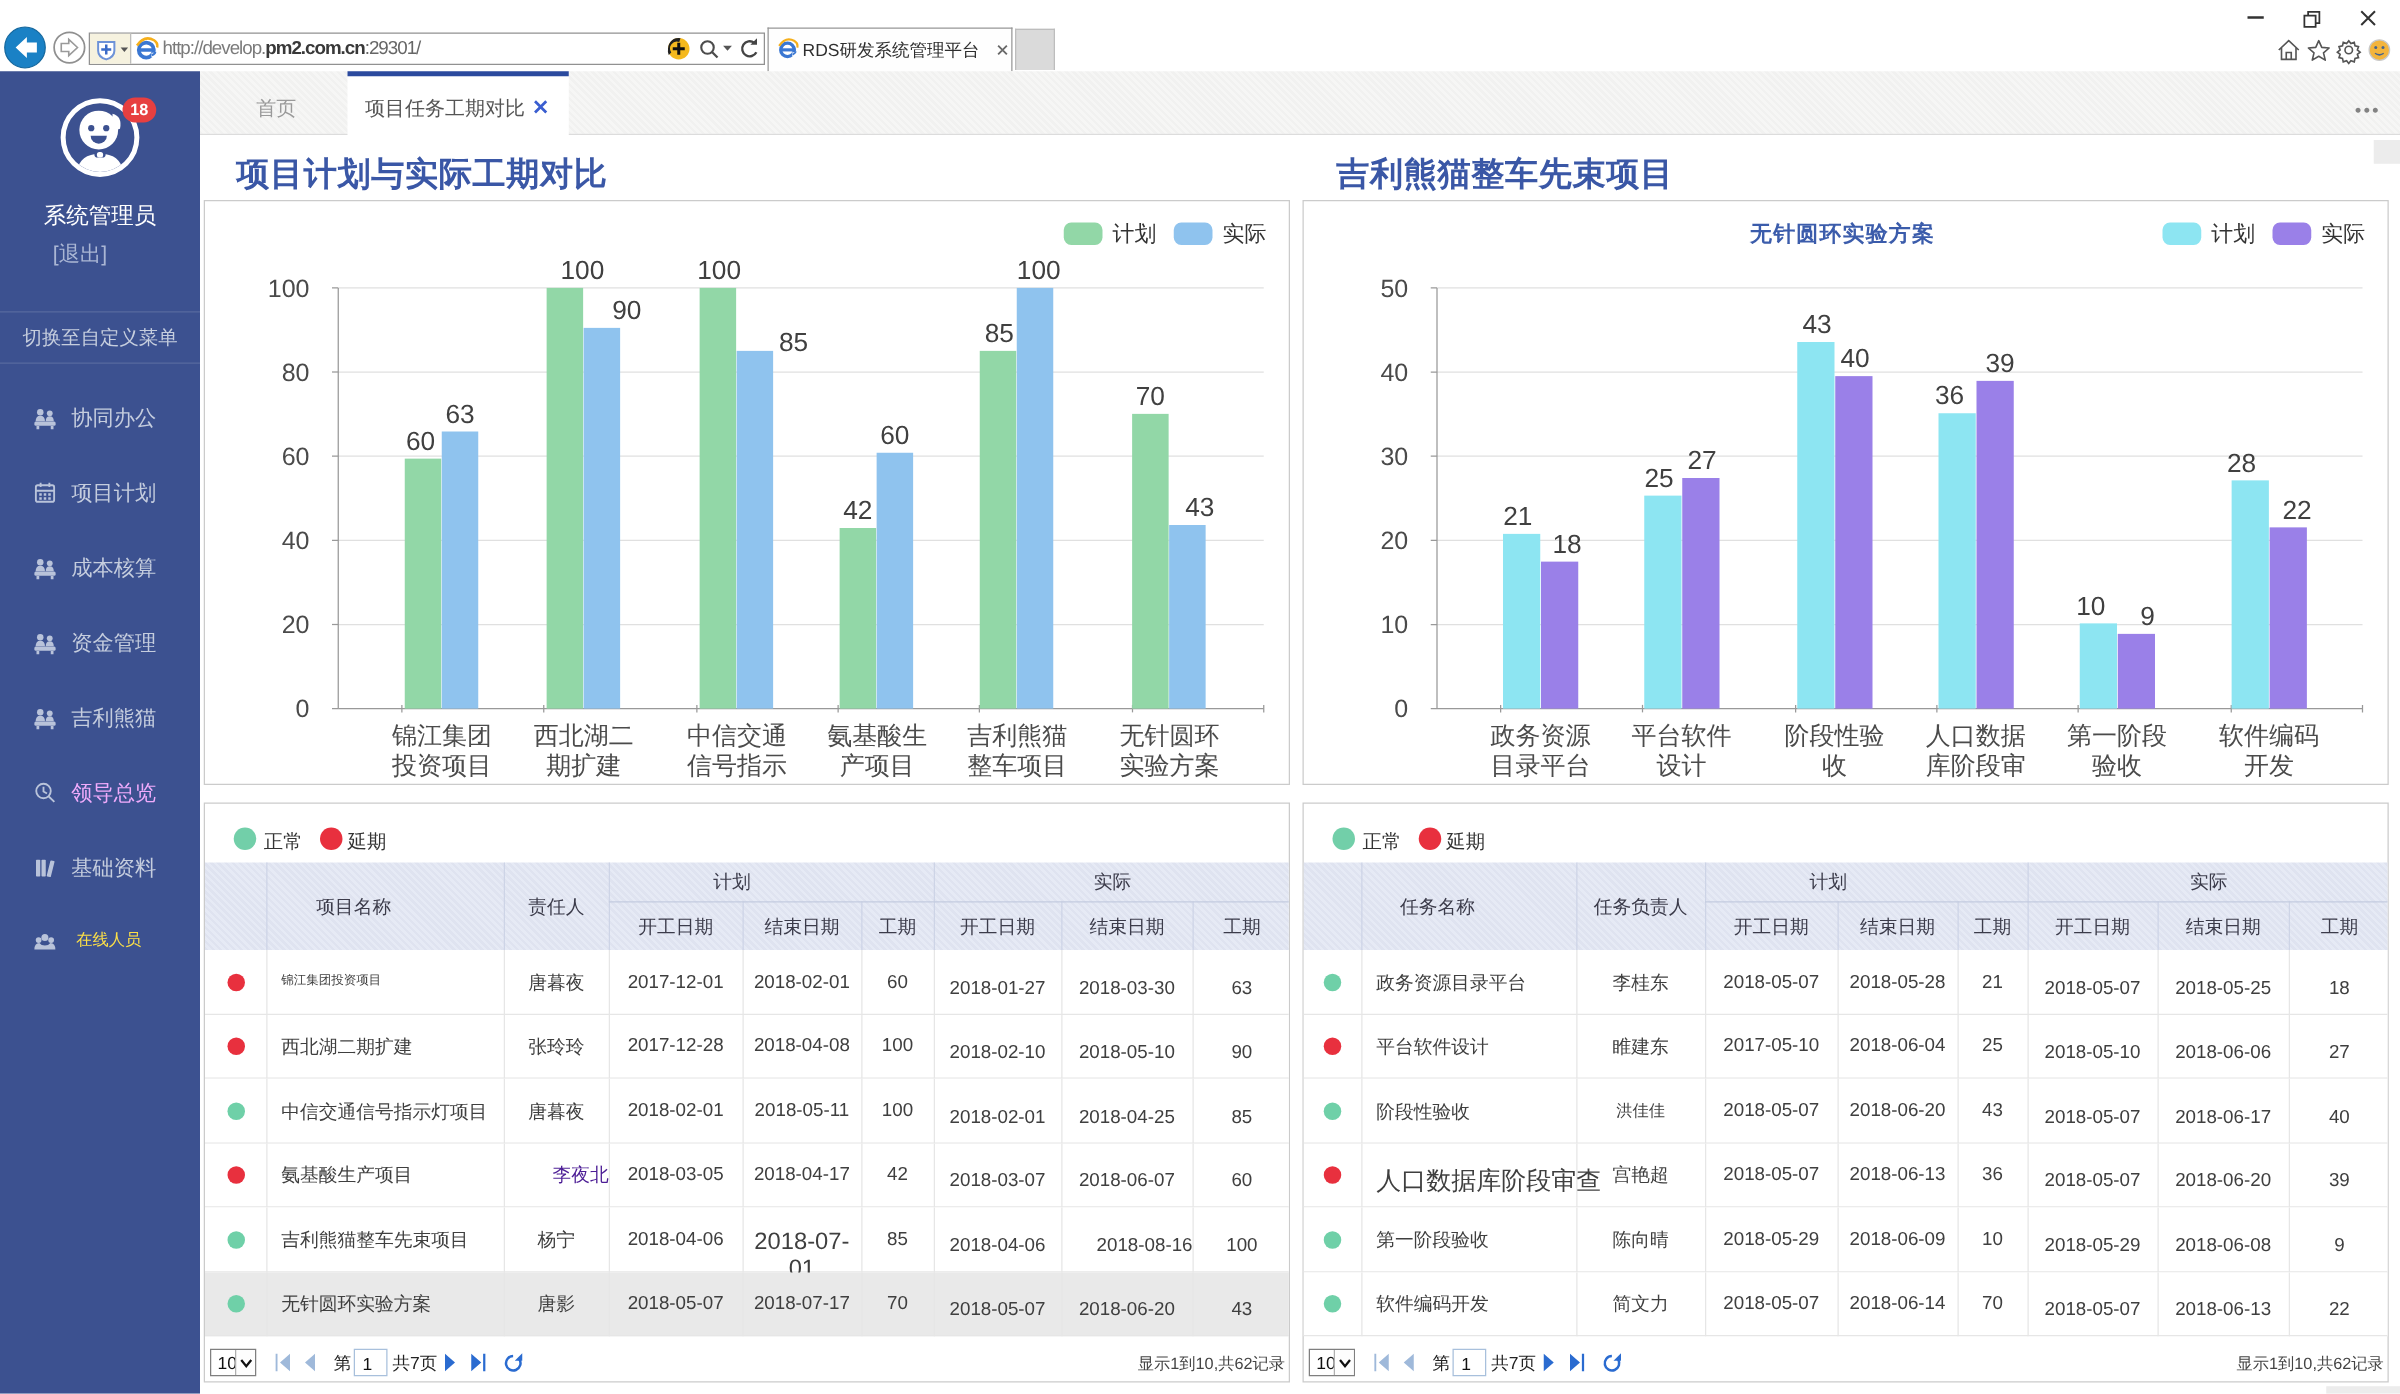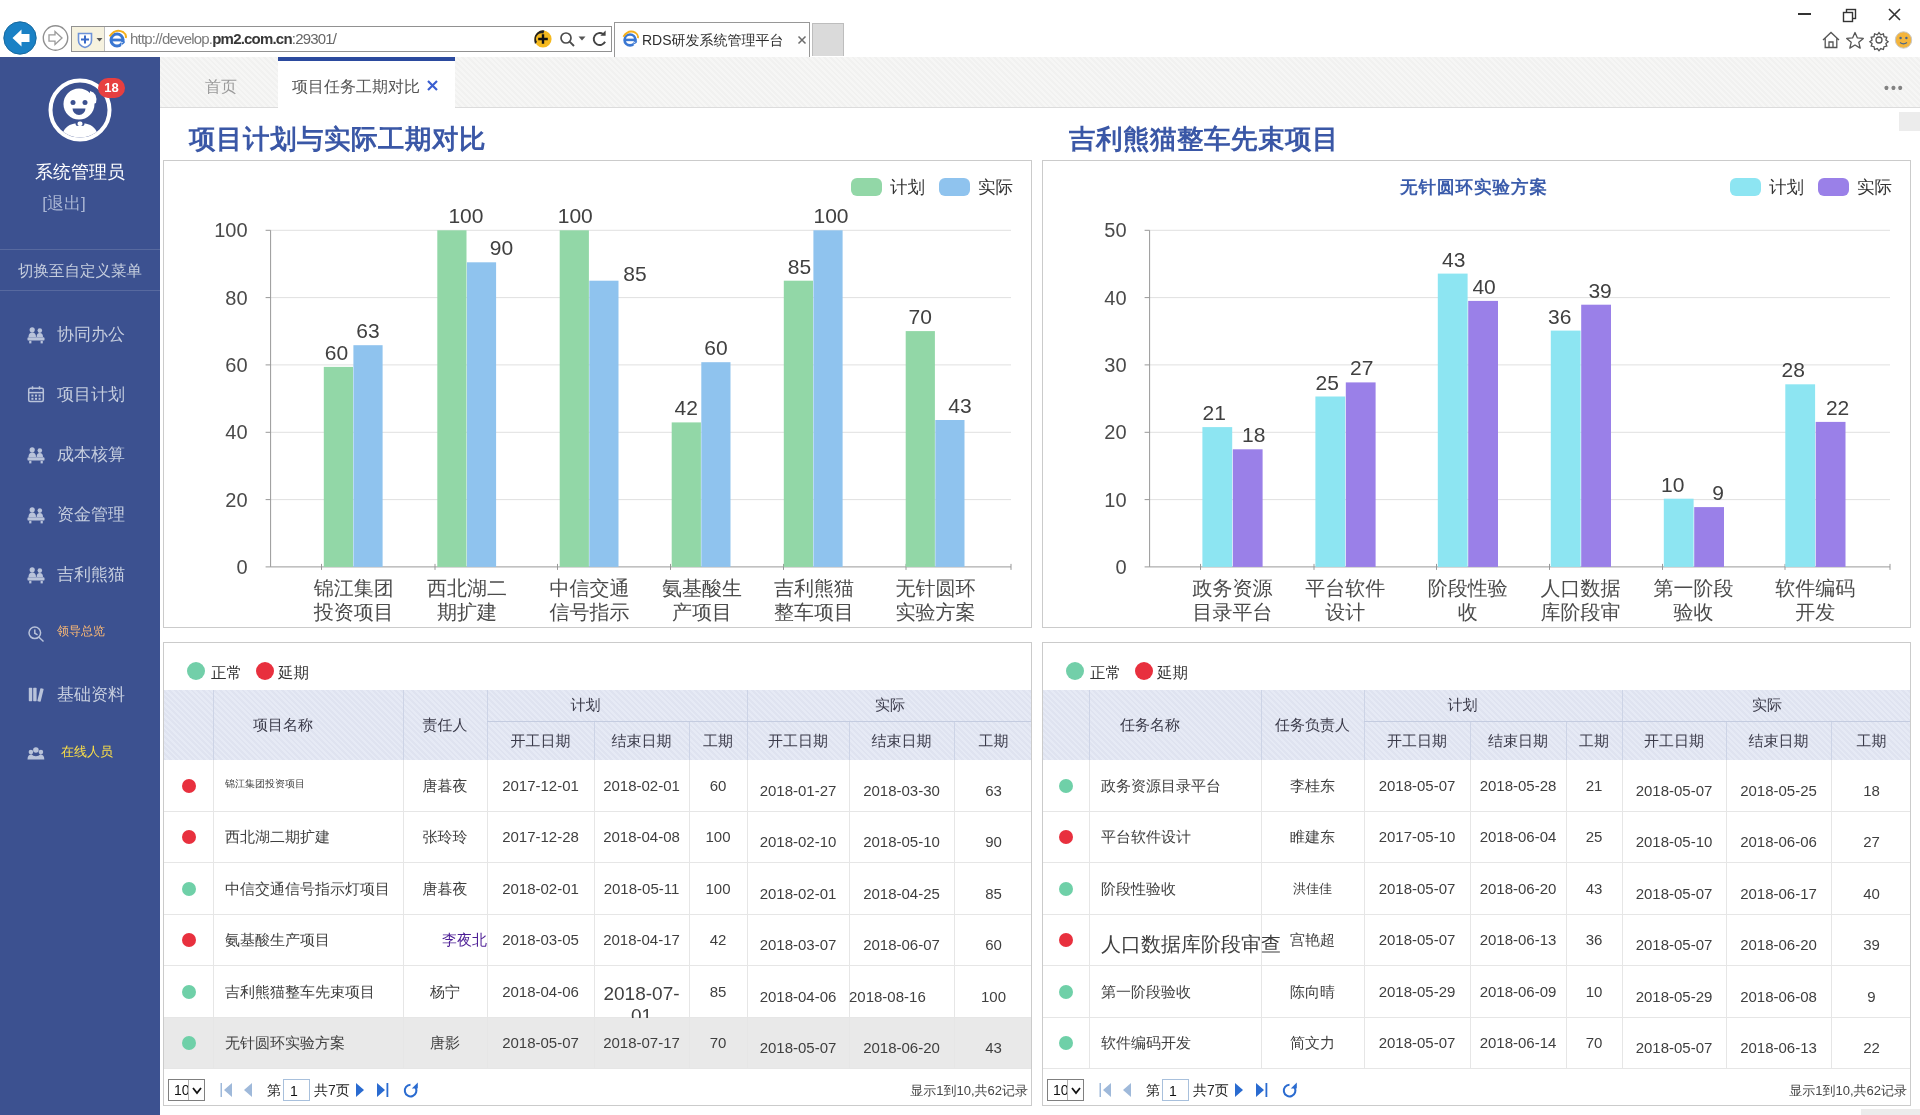--- a/index.html
+++ b/index.html
@@ -177,21 +177,21 @@
 <div class="abs" style="left:57px;top:506px;font-size:17px;color:#c5cdde">吉利熊猫</div>
 
 <svg class="abs" style="left:26px;top:567px" width="20" height="20" viewBox="0 0 20 20">
       <g fill="none" stroke="#b9c3da" stroke-width="1.5">
         <circle cx="8.8" cy="8.8" r="5.8"></circle>
         <path d="M8.8 5.4 v3.8 l2.8 1.6"></path>
         <path d="M13 13.2 L17.5 17.5"></path>
       </g>
     </svg>
 
-<div class="abs" style="left:57px;top:566px;font-size:12px;color:#fdba74">领导总览</div>
+<div class="abs" style="left:57px;top:566px;font-size:17px;color:#f0abfc">领导总览</div>
 
 <svg class="abs" style="left:26px;top:627px" width="20" height="20" viewBox="0 0 20 20">
       <g fill="#b9c3da">
         <rect x="2.8" y="3.8" width="3.4" height="13.4" rx="0.6"></rect>
         <rect x="7.2" y="3.8" width="3.4" height="13.4" rx="0.6"></rect>
         <rect x="12.8" y="4.4" width="3.4" height="13.2" rx="0.6" transform="rotate(14 14.5 11)"></rect>
       </g>
     </svg>
 
 <div class="abs" style="left:57px;top:626px;font-size:17px;color:#c5cdde">基础资料</div>
@@ -468,21 +468,21 @@
 <div class="abs" style="left:583px;top:323.0px;width:1px;height:51.5px;background:#e6e6e6"></div>
 <div class="abs" style="left:685px;top:323.0px;width:1px;height:51.5px;background:#e6e6e6"></div>
 <div class="abs" style="left:790px;top:323.0px;width:1px;height:51.5px;background:#e6e6e6"></div>
 <div class="abs" style="left:18px;top:341.8px;width:14px;height:14px;border-radius:7px;background:#6fd0a8"></div>
 <div style="font-size:15px;color:#3f3f3f;position:absolute;left:61px;top:339.8px">吉利熊猫整车先束项目</div>
 <div style="font-size:15px;color:#3f3f3f;position:absolute;left:239px;top:339.8px;width:84px;text-align:center">杨宁</div>
 <div style="font-size:15px;color:#3f3f3f;position:absolute;left:323px;top:339.8px;width:107px;text-align:center">2018-04-06</div>
 <div style="font-size:19px;color:#3f3f3f;position:absolute;left:430px;top:339.8px;width:95px;text-align:center">2018-07-01</div>
 <div style="font-size:15px;color:#3f3f3f;position:absolute;left:525px;top:339.8px;width:58px;text-align:center">85</div>
 <div style="font-size:15px;color:#3f3f3f;position:absolute;left:583px;top:344.8px;width:102px;text-align:center">2018-04-06</div>
-<div style="font-size:15px;color:#3f3f3f;position:absolute;left:685px;top:344.8px;width:105px;text-align:left">2018-08-16</div>
+<div style="font-size:15px;color:#3f3f3f;position:absolute;left:685px;top:344.8px;width:105px;text-align:right">2018-08-16</div>
 <div style="font-size:15px;color:#3f3f3f;position:absolute;left:790px;top:344.8px;width:79px;text-align:center">100</div>
 <div class="abs" style="left:0;top:374.5px;width:867px;height:51.5px;background:#e9e9e9;border-bottom:1px solid #e6e6e6"></div>
 <div class="abs" style="left:49px;top:374.5px;width:1px;height:51.5px;background:#e6e6e6"></div>
 <div class="abs" style="left:239px;top:374.5px;width:1px;height:51.5px;background:#e6e6e6"></div>
 <div class="abs" style="left:323px;top:374.5px;width:1px;height:51.5px;background:#e6e6e6"></div>
 <div class="abs" style="left:430px;top:374.5px;width:1px;height:51.5px;background:#e6e6e6"></div>
 <div class="abs" style="left:525px;top:374.5px;width:1px;height:51.5px;background:#e6e6e6"></div>
 <div class="abs" style="left:583px;top:374.5px;width:1px;height:51.5px;background:#e6e6e6"></div>
 <div class="abs" style="left:685px;top:374.5px;width:1px;height:51.5px;background:#e6e6e6"></div>
 <div class="abs" style="left:790px;top:374.5px;width:1px;height:51.5px;background:#e6e6e6"></div>

